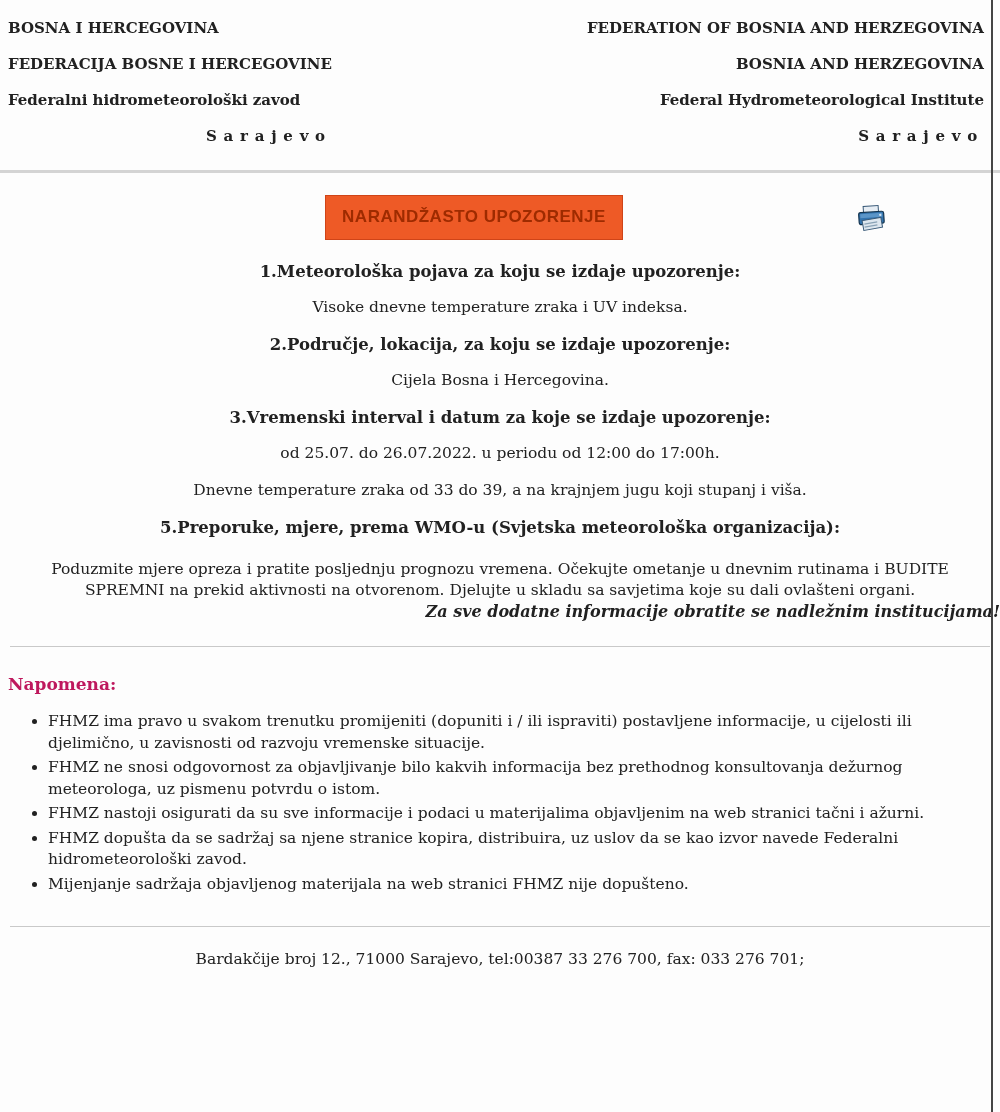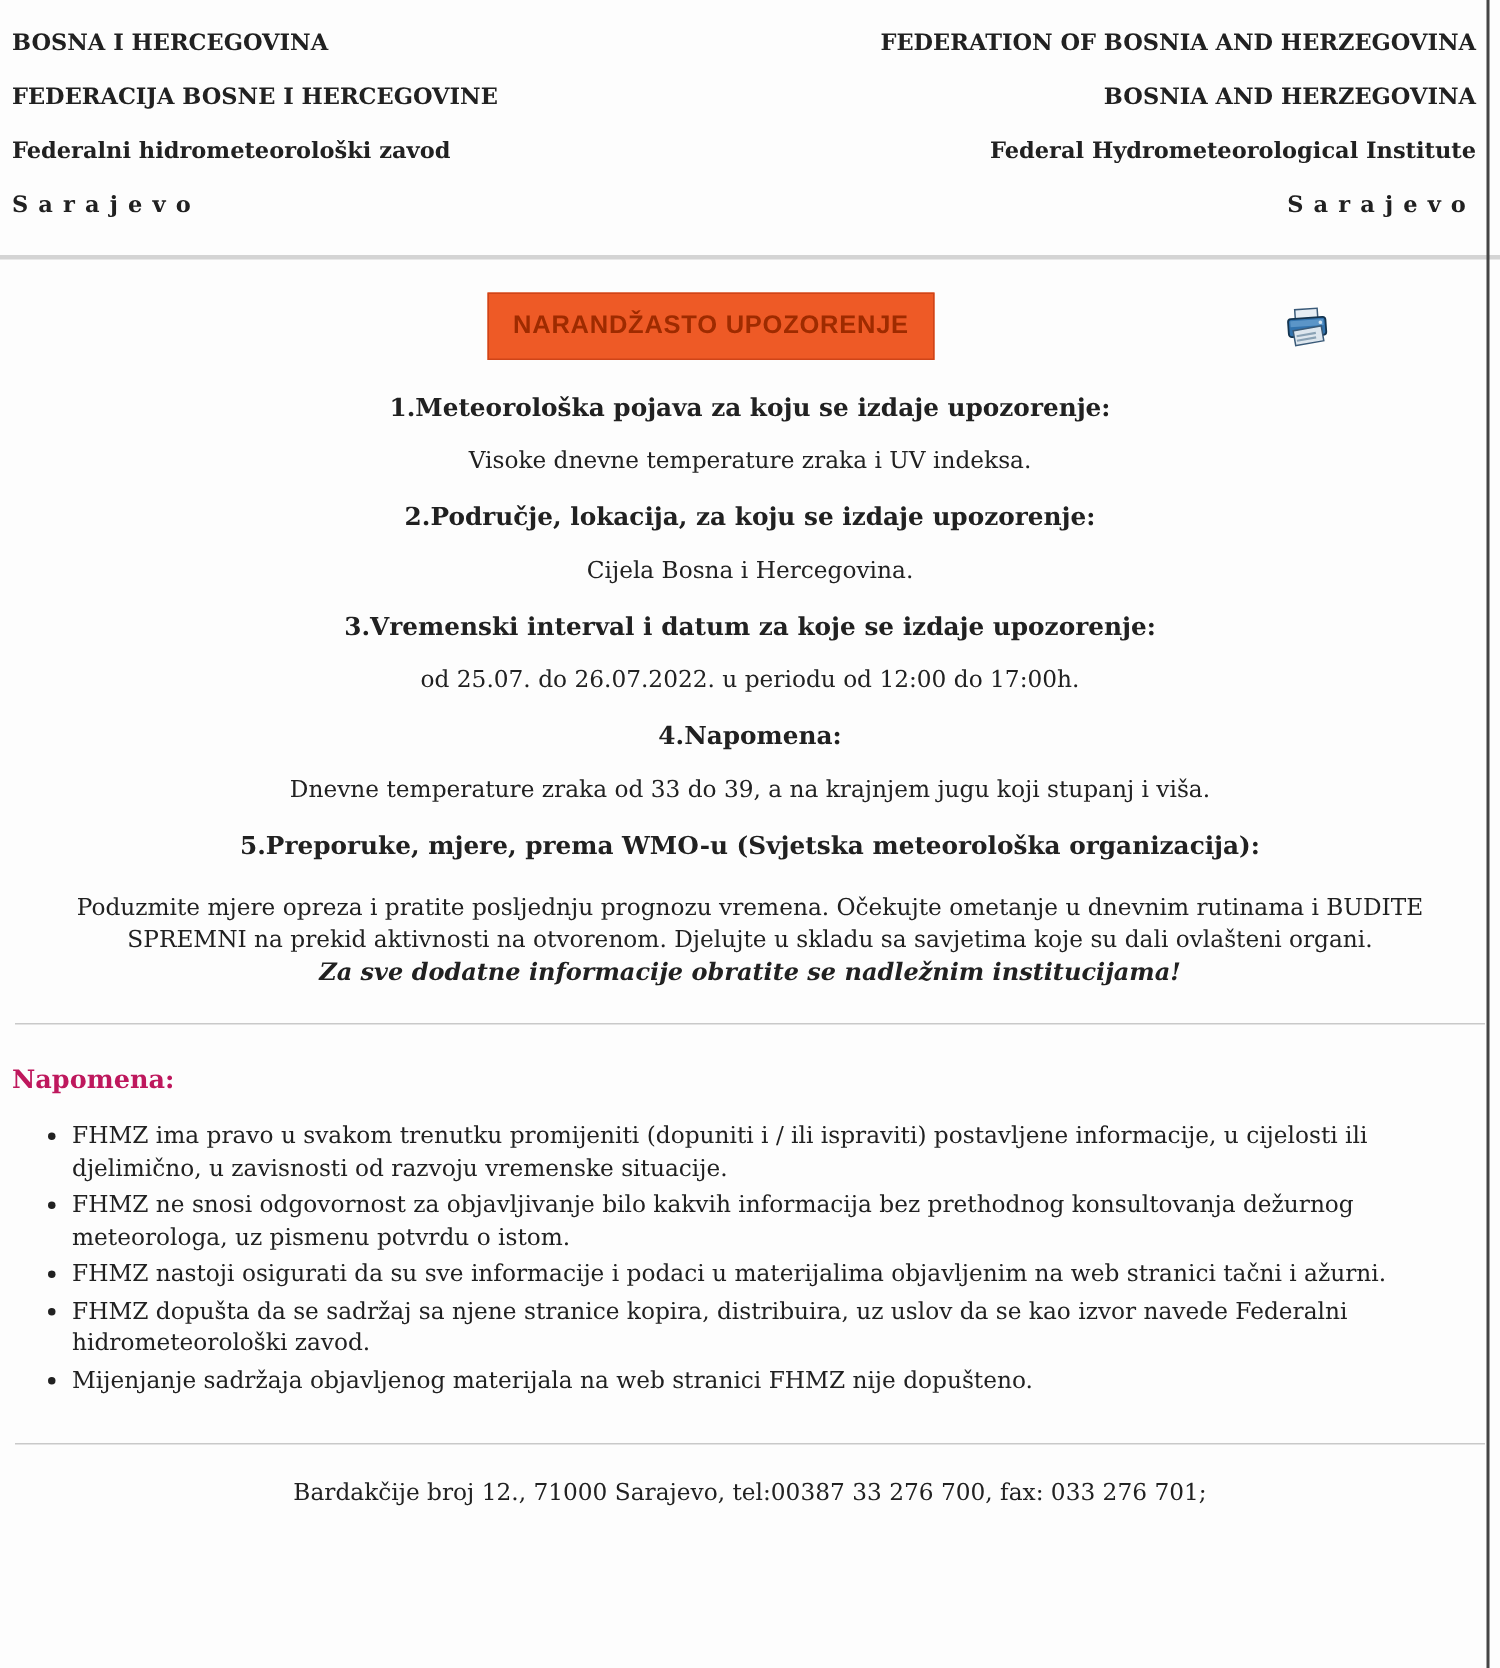--- a/index.html
+++ b/index.html
@@ -27,21 +27,21 @@
     justify-content: space-between;
     padding: 10px 16px 0 8px;
   }
   .h-line {
     font-weight: bold;
     font-size: 15px;
     line-height: 36px;
     white-space: nowrap;
   }
   .header-right { text-align: right; }
-  .h-line.spaced { letter-spacing: 0.45em; }
+  .h-line.spaced { letter-spacing: 0.45em; text-align: right; }
 
   .divider-top {
     margin-top: 16px;
     border-top: 3px solid #d4d4d4;
   }
 
   
   .badge-row {
     position: relative;
     margin-top: 22px;
@@ -85,20 +85,21 @@
     margin: 22px auto 0 auto;
     width: 958px;
     font-size: 15.5px;
     line-height: 21px;
   }
   .section-emphasis {
     margin-top: 1px;
     font-size: 16px;
     font-weight: bold;
     font-style: italic;
+    text-align: right;
   }
 
   .divider-mid {
     margin: 25px 10px 0 10px;
     border-top: 1px solid #c9c9c9;
   }
 
   
   .note { padding: 0 18px 0 8px; }
   .note-heading {
@@ -179,21 +180,20 @@
     <div class="section-heading">2.Područje, lokacija, za koju se izdaje upozorenje:</div>
     <div class="section-body">Cijela Bosna i Hercegovina.</div>
   </section>
 
   <section class="section">
     <div class="section-heading">3.Vremenski interval i datum za koje se izdaje upozorenje:</div>
     <div class="section-body">od 25.07. do 26.07.2022. u periodu od 12:00 do 17:00h.</div>
   </section>
 
   <section class="section">
-    <div class="section-heading">4.Napomena:</div>
     <div class="section-body">Dnevne temperature zraka od 33 do 39, a na krajnjem jugu koji stupanj i viša.</div>
   </section>
 
   <section class="section">
     <div class="section-heading">5.Preporuke, mjere, prema WMO-u (Svjetska meteorološka organizacija):</div>
     <div class="section-paragraph">Poduzmite mjere opreza i pratite posljednju prognozu vremena. Očekujte ometanje u dnevnim rutinama i BUDITE SPREMNI na prekid aktivnosti na otvorenom. Djelujte u skladu sa savjetima koje su dali ovlašteni organi.</div>
     <div class="section-emphasis">Za sve dodatne informacije obratite se nadležnim institucijama!</div>
   </section>
 </main>
 

